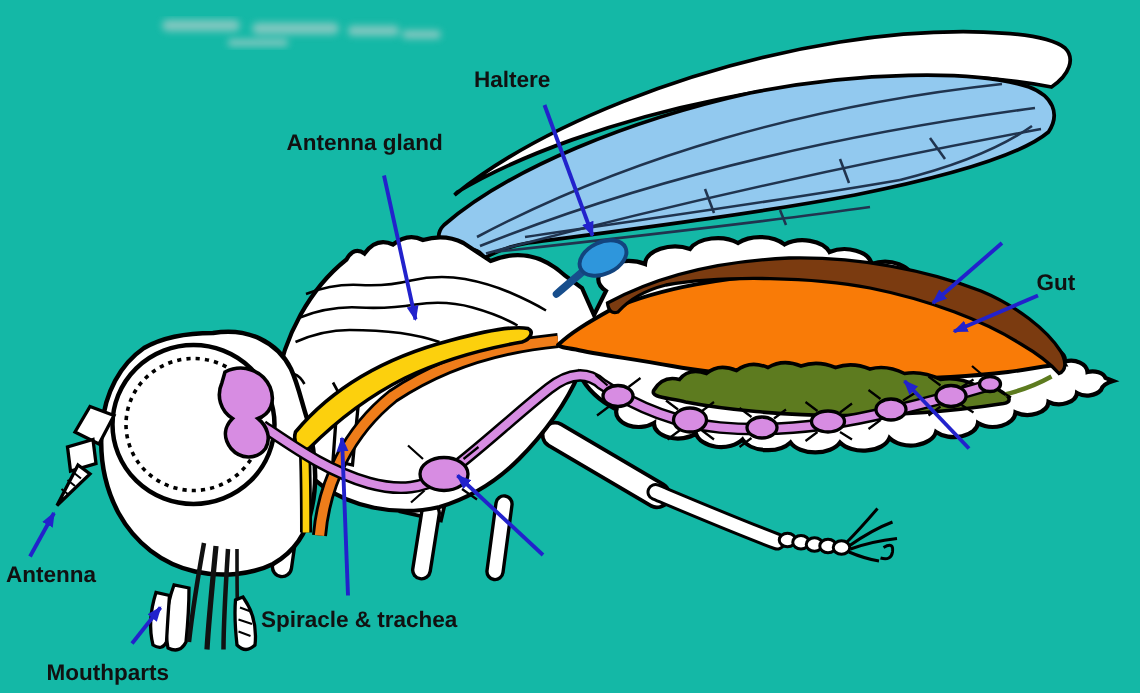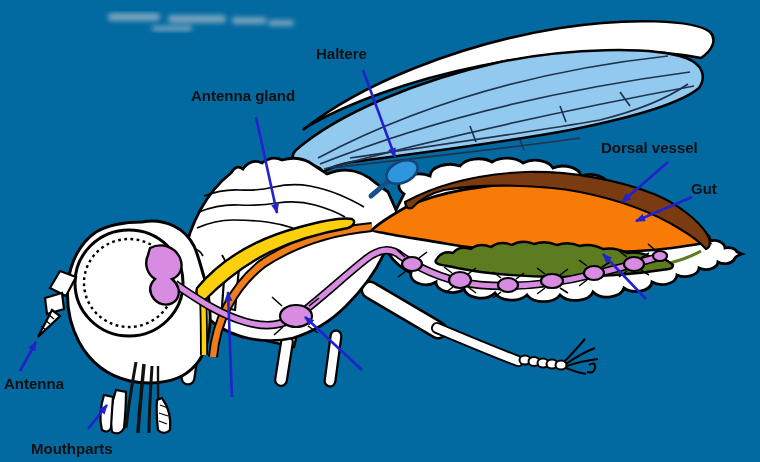--- a/index.html
+++ b/index.html
@@ -1,16 +1,16 @@
 <!DOCTYPE html>
 <html><head>
 <meta charset="utf-8">
 <style>
   html,body{margin:0;padding:0;background:#fff;}
-  .stage{position:relative;width:760px;height:462px;background:#0369a1;overflow:hidden;
+  .stage{position:relative;width:760px;height:462px;background:#14b8a6;overflow:hidden;
          font-family:"Liberation Sans",sans-serif;}
   .stage svg{position:absolute;left:0;top:0;}
   .lbl{position:absolute;font-weight:bold;font-size:15px;color:#111;white-space:nowrap;}
   #label-haltere{left:316px;top:45px;}
   #label-salivary{left:191px;top:87px;}
   #label-dorsal{left:601px;top:139px;}
   #label-gut{left:691px;top:180px;}
   #label-repro{left:614px;top:301px;width:126px;white-space:normal;text-align:right;line-height:18px;}
   #label-nerve{left:311px;top:369px;}
   #label-spiracle{left:174px;top:405px;}
@@ -201,18 +201,18 @@
     <line x1="256" y1="117" x2="277" y2="213" marker-end="url(#ah)" stroke="#2222cc"></line>
     <line x1="363" y1="70" x2="395" y2="157" marker-end="url(#ah)" stroke="#2222cc"></line>
     <line x1="668" y1="162" x2="622" y2="202" marker-end="url(#ah)" stroke="#2222cc"></line>
     <line x1="692" y1="197" x2="636" y2="221" marker-end="url(#ah)" stroke="#2222cc"></line>
     <line x1="646" y1="299" x2="603" y2="254" marker-end="url(#ah)" stroke="#2222cc"></line>
   </g>
 </svg>
 
 <div class="lbl" id="label-haltere">Haltere</div>
 <div class="lbl" id="label-salivary">Antenna gland</div>
-<div class="lbl" id="label-dorsal">Dorsal vessel</div>
 <div class="lbl" id="label-gut">Gut</div>
+<div class="lbl" id="label-spiracle">Spiracle &amp; trachea</div>
 <div class="lbl" id="label-antenna">Antenna</div>
 <div class="lbl" id="label-mouthparts">Mouthparts</div>
 
 </div>
 
 </body></html>

